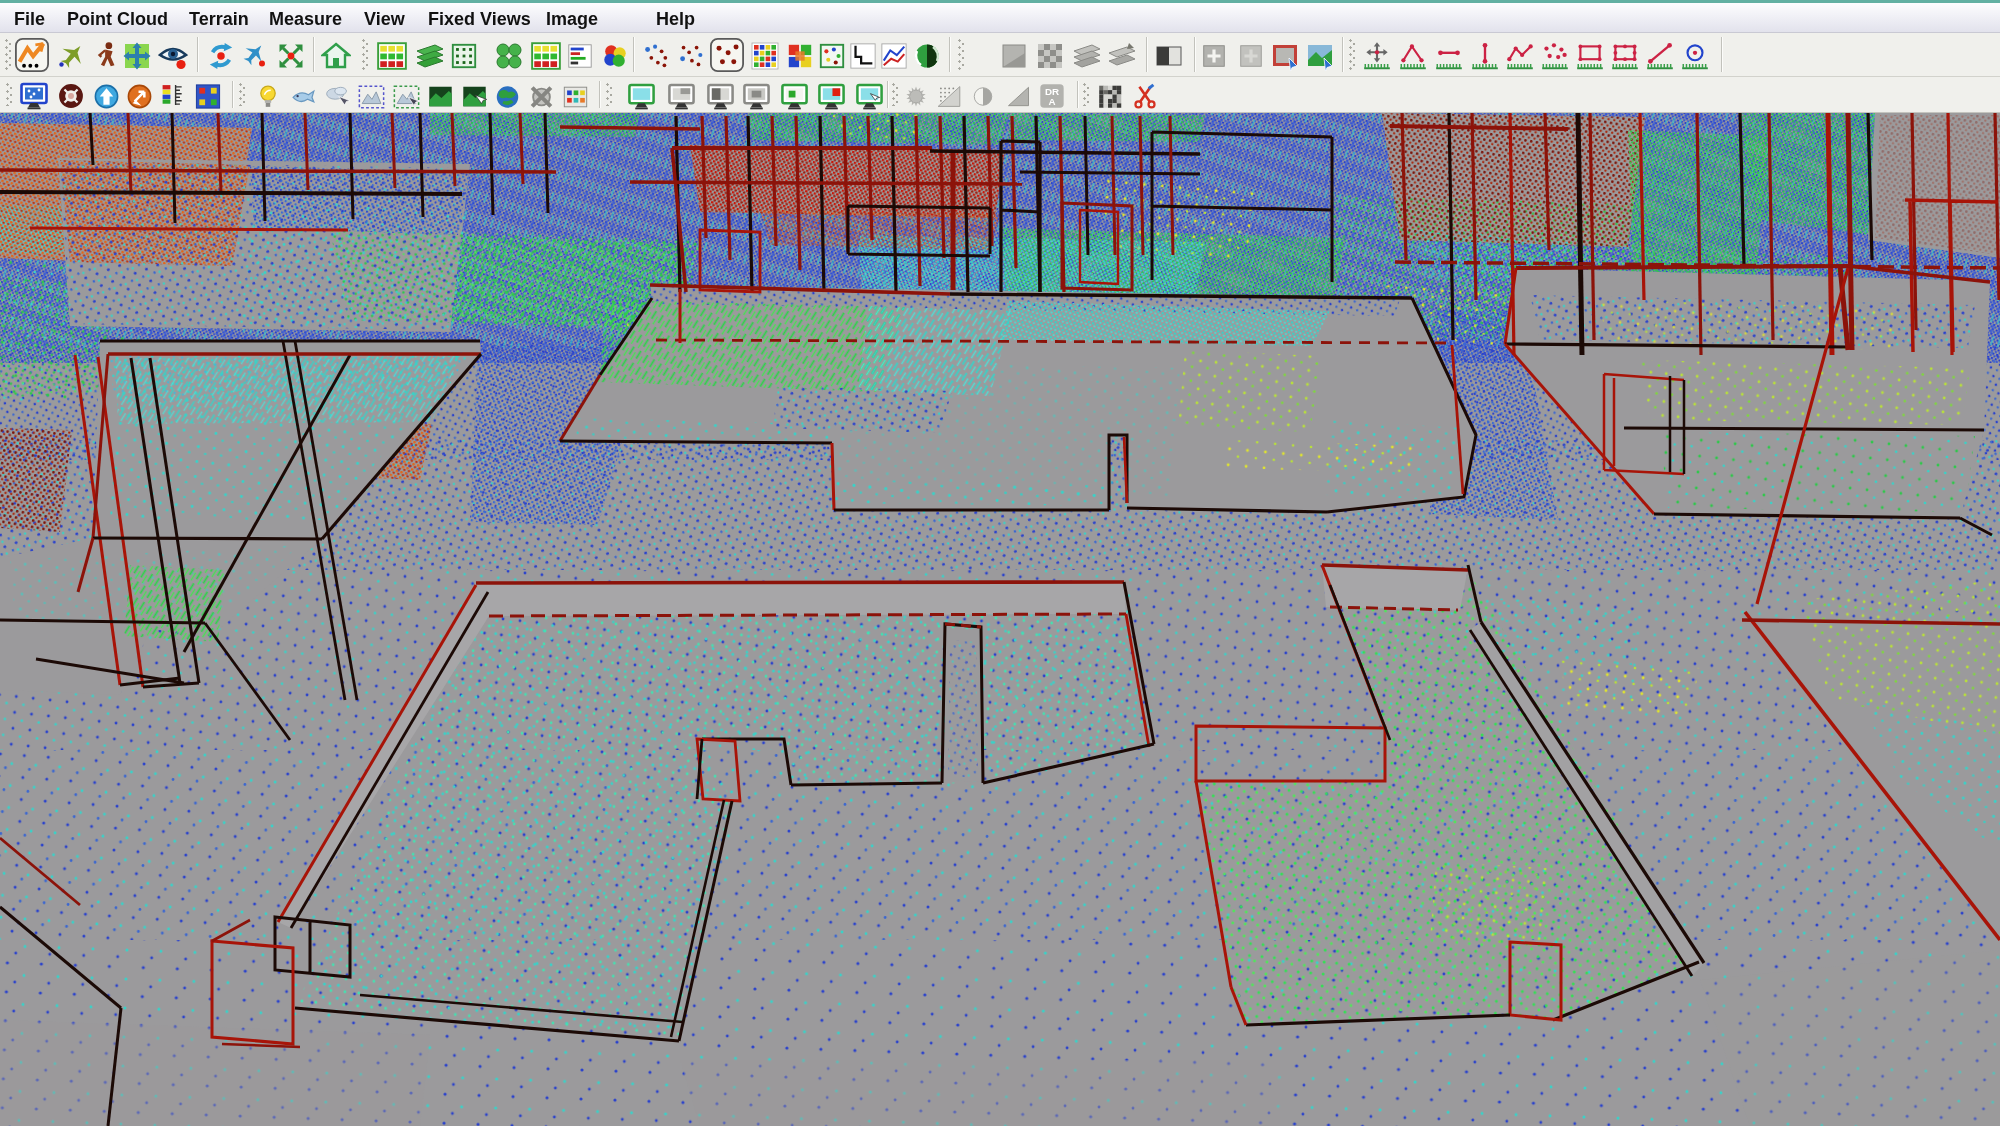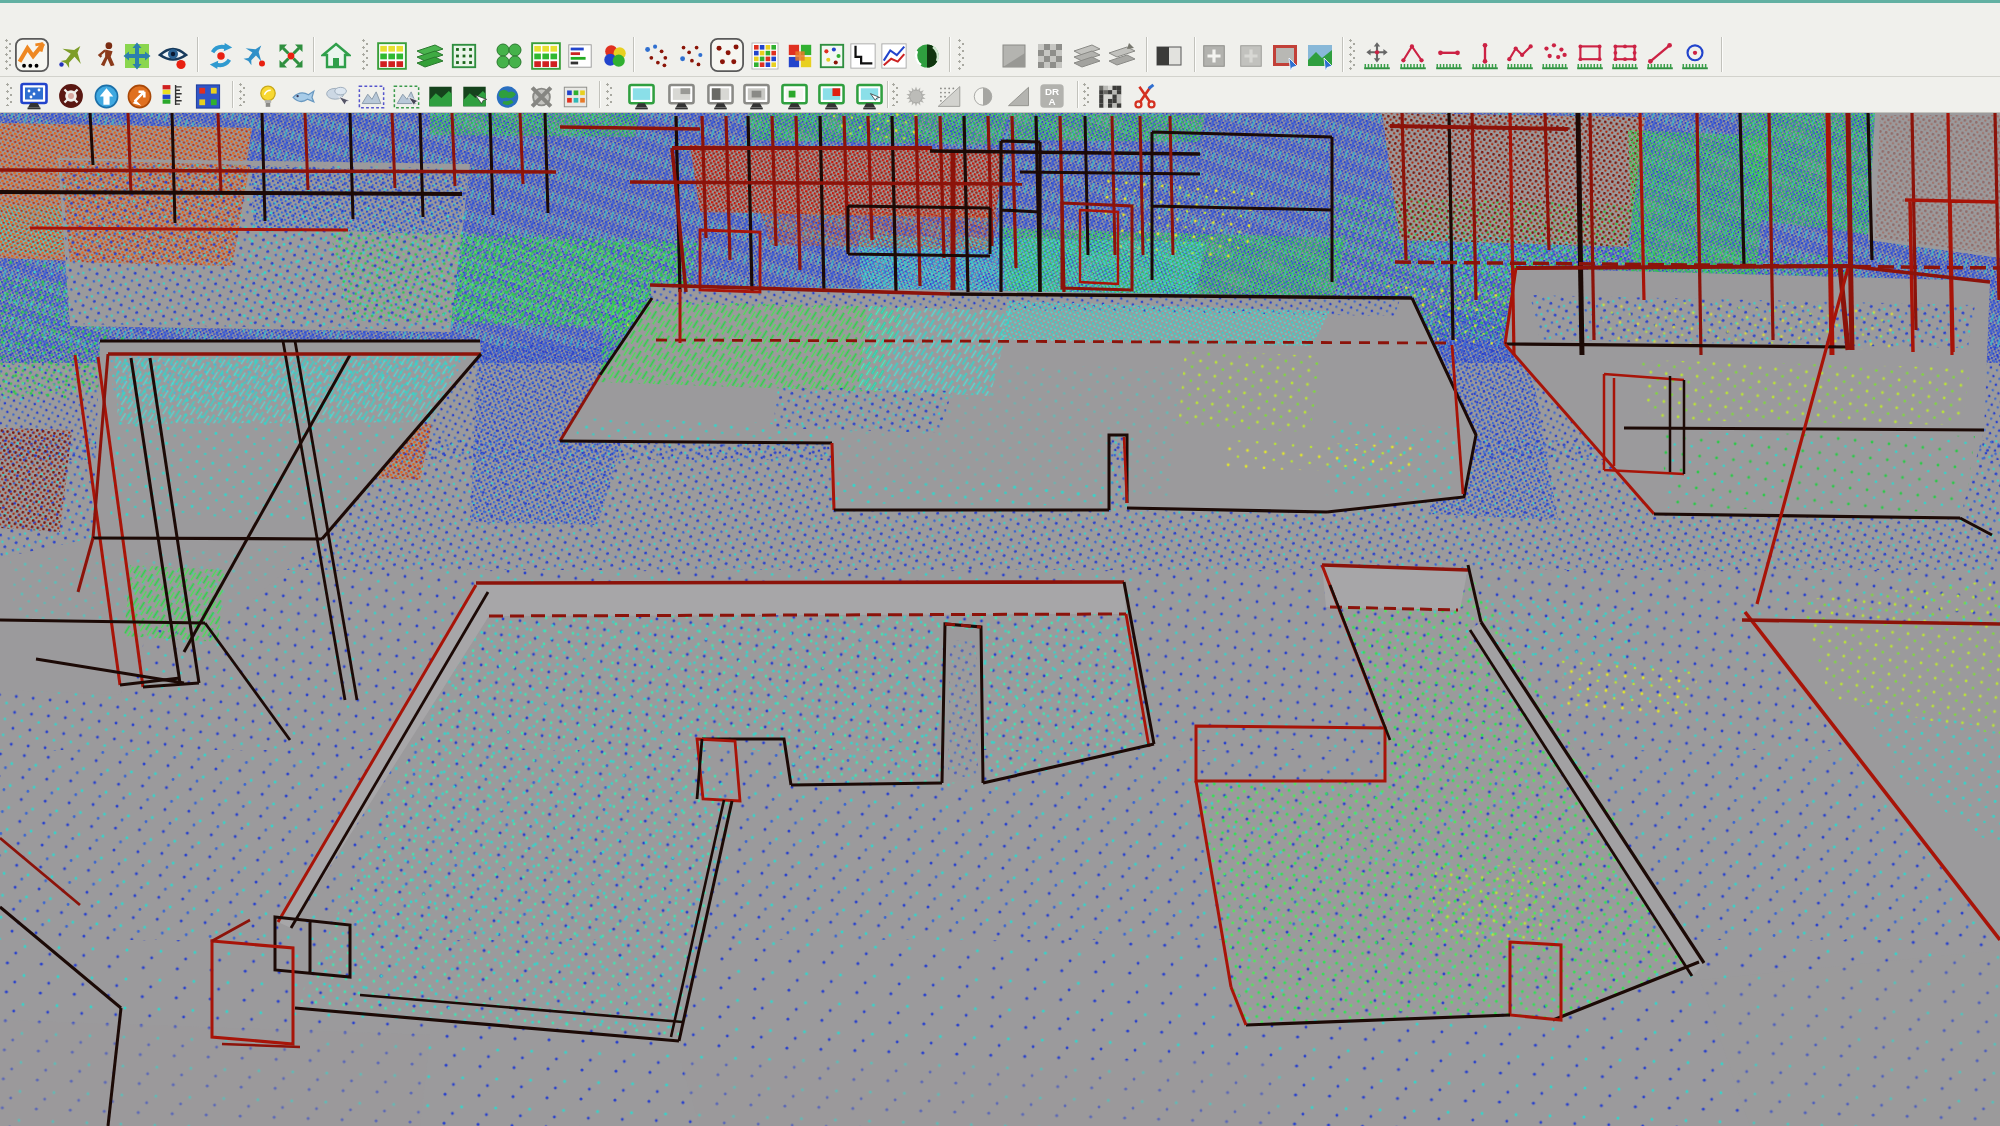--- a/index.html
+++ b/index.html
@@ -13,20 +13,30 @@
 .i { position:absolute; }
 .vsep { position:absolute; width:2px; background:linear-gradient(90deg,#c2c2bc 50%,#fcfcfa 50%); }
 .grip { position:absolute; width:7px;
   background-image:radial-gradient(circle at 1.6px 1.6px,#a8a8a0 1.1px,transparent 1.3px),radial-gradient(circle at 5px 5px,#a8a8a0 1.1px,transparent 1.3px);
   background-size:7px 7px; }
 #viewport { position:absolute; left:0; top:113px; width:2000px; height:1013px; }
 </style></head>
 <body>
 <div id="app">
 <div id="topline"></div>
+<div id="menubar">
+      <span style="left:14px">File</span>
+      <span style="left:67px">Point Cloud</span>
+      <span style="left:189px">Terrain</span>
+      <span style="left:269px">Measure</span>
+      <span style="left:364px">View</span>
+      <span style="left:428px">Fixed Views</span>
+      <span style="left:546px">Image</span>
+      <span style="left:656px">Help</span>
+    </div>
 <div id="tb1"></div>
 <div id="tb2"></div>
 <div id="tbitems">
       <div class="grip" style="left:5px;top:39px;height:31px"></div>
       <div class="i" style="left:15px;top:38px;width:34px;height:34px"><svg viewBox="0 0 30 30" width="34" height="34">
           <rect x="0.8" y="0.8" width="28.4" height="28.4" rx="6" fill="#f6f6f1" stroke="#5a5a5a" stroke-width="1.6"></rect>
           <path d="M4 21 L11 9 L16 16 L25 5" fill="none" stroke="#ee8822" stroke-width="3.6"></path>
           <path d="M25 5 l-7 1 m7 -1 l-2 7" stroke="#ee8822" stroke-width="2.4" fill="none"></path>
           <circle cx="8" cy="24.5" r="1.7"></circle>
           <circle cx="13.5" cy="24.5" r="1.7"></circle>

